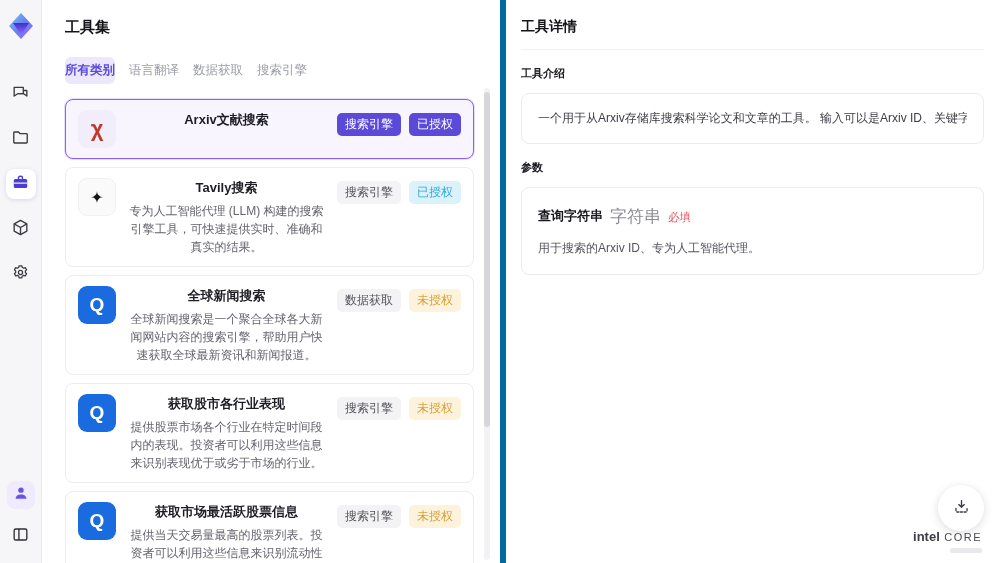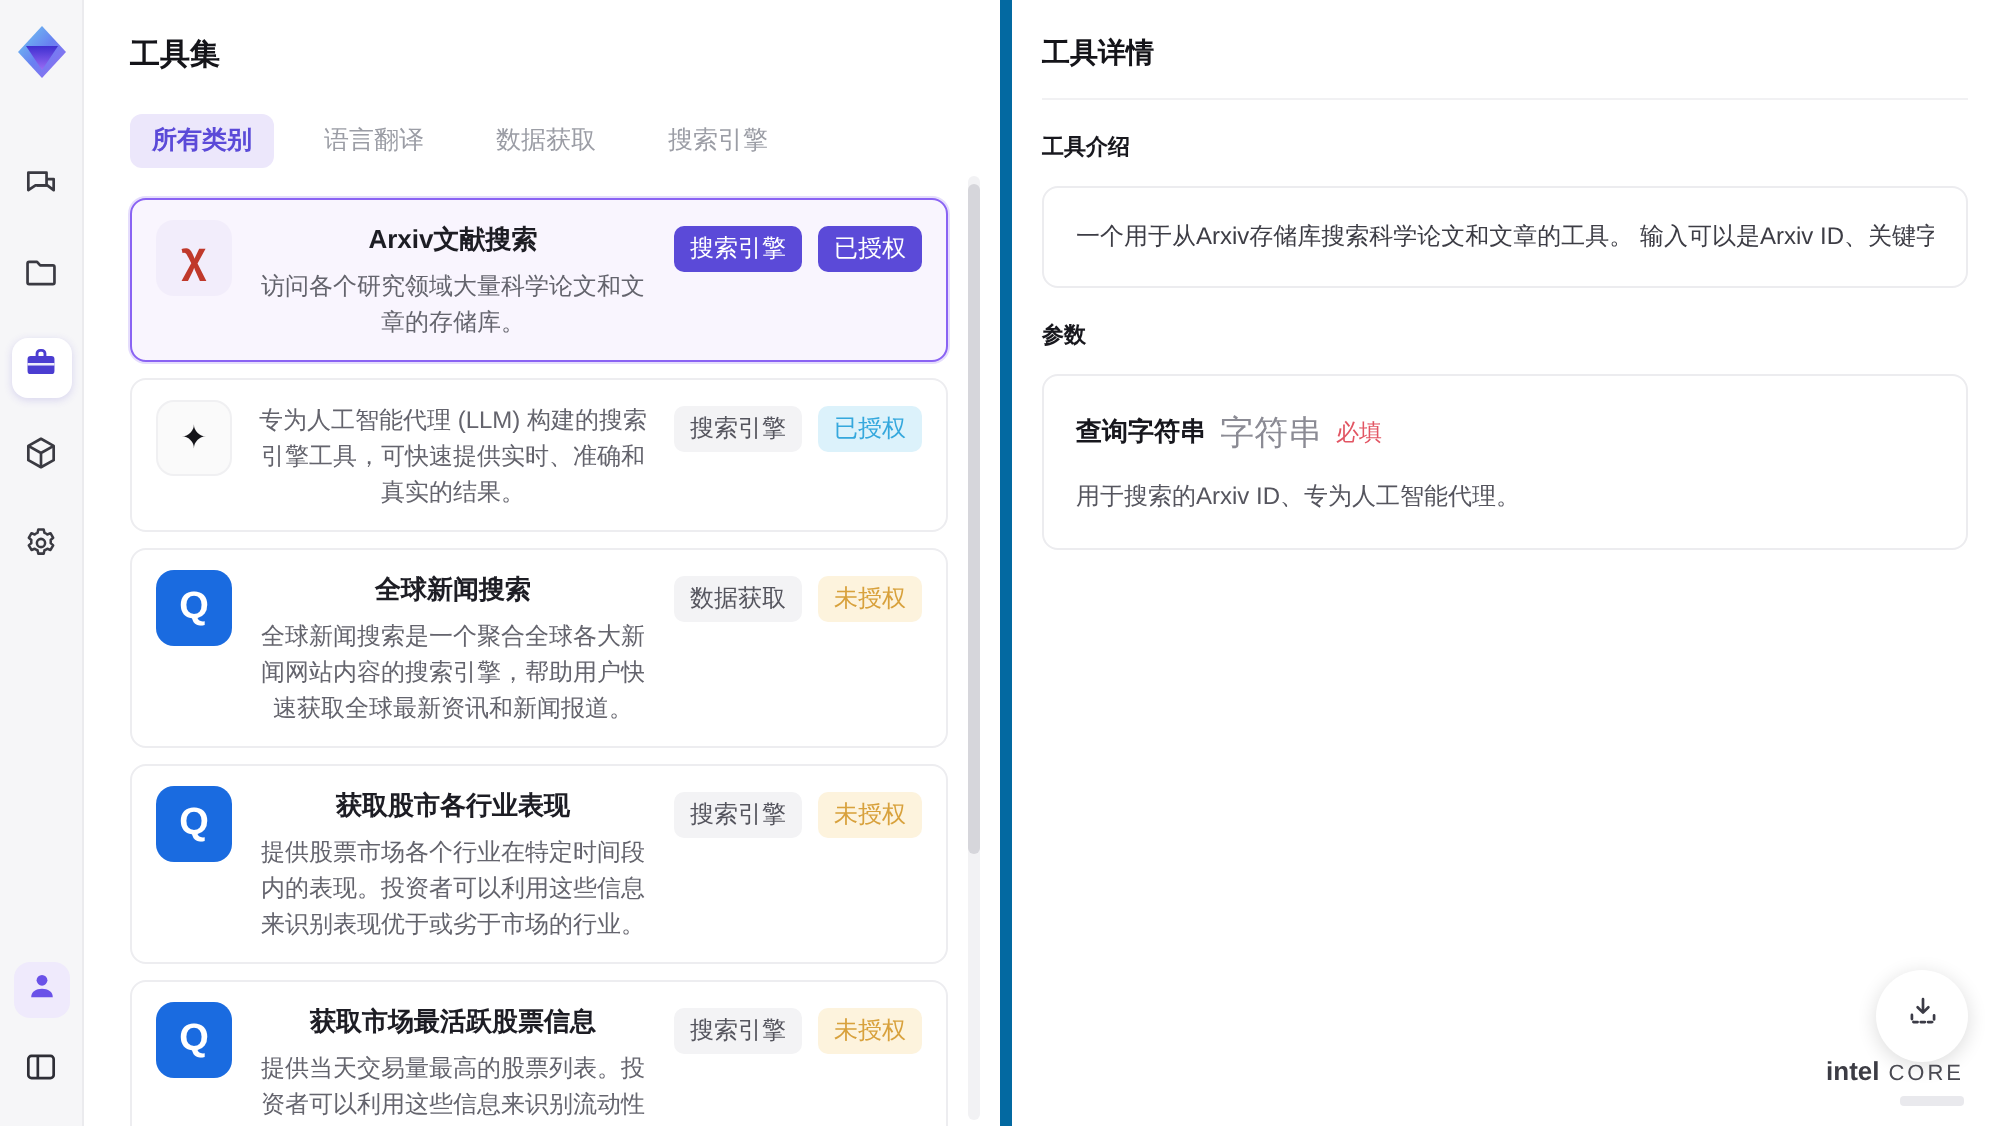--- a/index.html
+++ b/index.html
@@ -31,21 +31,21 @@
   .avatar-wrap { width:28px; height:28px; border-radius:8px; background:#efeafc;
     display:flex; align-items:center; justify-content:center; cursor:pointer; }
 
   
   .tools-pane {
     position:absolute; left:42px; top:0; width:464px; height:100%;
     border-right:6px solid #0369a1; padding:18px 26px 0 23px; background:#fff;
   }
   .tools-title { font-size:15px; font-weight:bold; color:#141419; margin-bottom:20px; }
   .tabs { display:flex; align-items:center; gap:14px; margin-bottom:15px; }
-  .tab { font-size:12.5px; color:#9b9da5; padding:5px 11px; border-radius:6px;
+  .tab { font-size:12.5px; color:#9b9da5; padding:5px 0; border-radius:6px;
     cursor:pointer; white-space:nowrap; }
   .tab.active { background:#ece7fb; color:var(--accent); font-weight:bold; }
 
   .card-list { display:flex; flex-direction:column; gap:8px; }
   .card {
     display:flex; gap:12px; align-items:flex-start;
     padding:10px 12px; border:1px solid #ededf0; border-radius:8px;
     background:#fff; cursor:pointer;
   }
   .card.selected {
@@ -206,33 +206,33 @@
   </nav>
 
   <div class="card-list">
 
     <div class="card selected">
       <div class="tool-icon arxiv-chi">
         <span>χ</span>
       </div>
       <div class="card-body">
         <div class="card-title">Arxiv文献搜索</div>
-        <div class="card-desc">访问各个研究领域大量科学论文和文章的存储库。</div>
       </div>
       <div class="card-badges">
         <span class="badge solid">搜索引擎</span>
         <span class="badge solid">已授权</span>
       </div>
     </div>
 
     <div class="card">
       <div class="tool-icon four-point-star">
         <span>✦</span>
       </div>
       <div class="card-body">
+        <div class="card-title">Tavily搜索</div>
         <div class="card-desc">专为人工智能代理 (LLM) 构建的搜索引擎工具，可快速提供实时、准确和真实的结果。</div>
       </div>
       <div class="card-badges">
         <span class="badge cat">搜索引擎</span>
         <span class="badge auth-yes">已授权</span>
       </div>
     </div>
 
     <div class="card">
       <div class="tool-icon blue-q">

